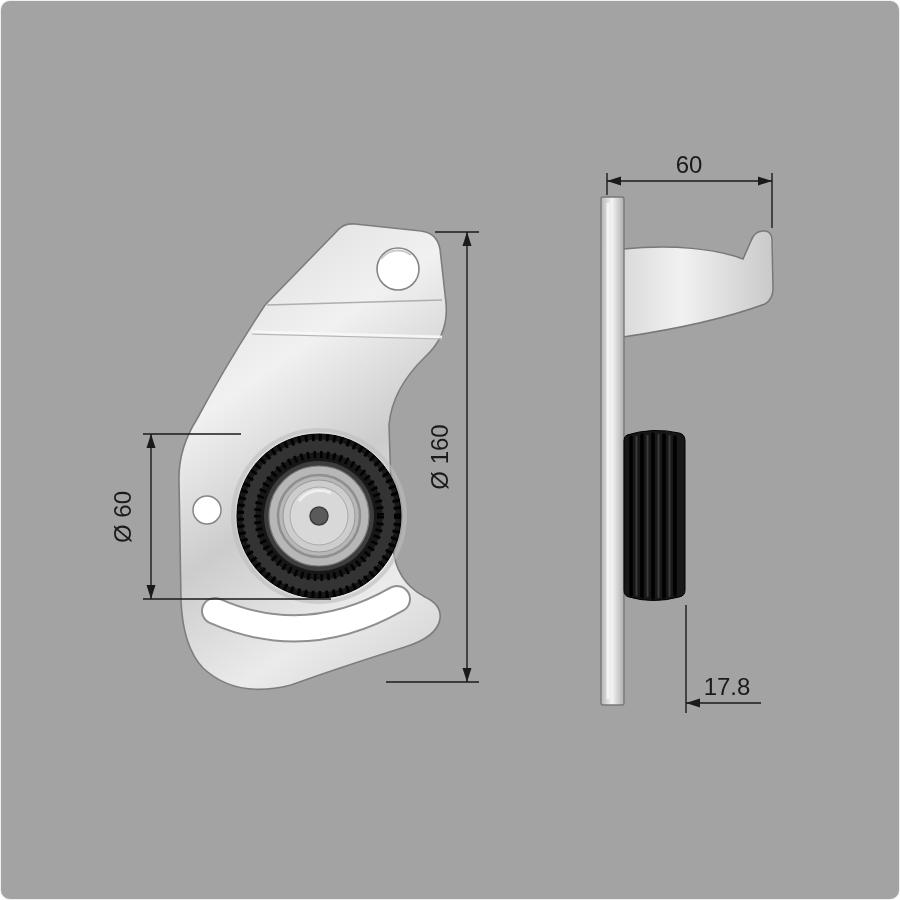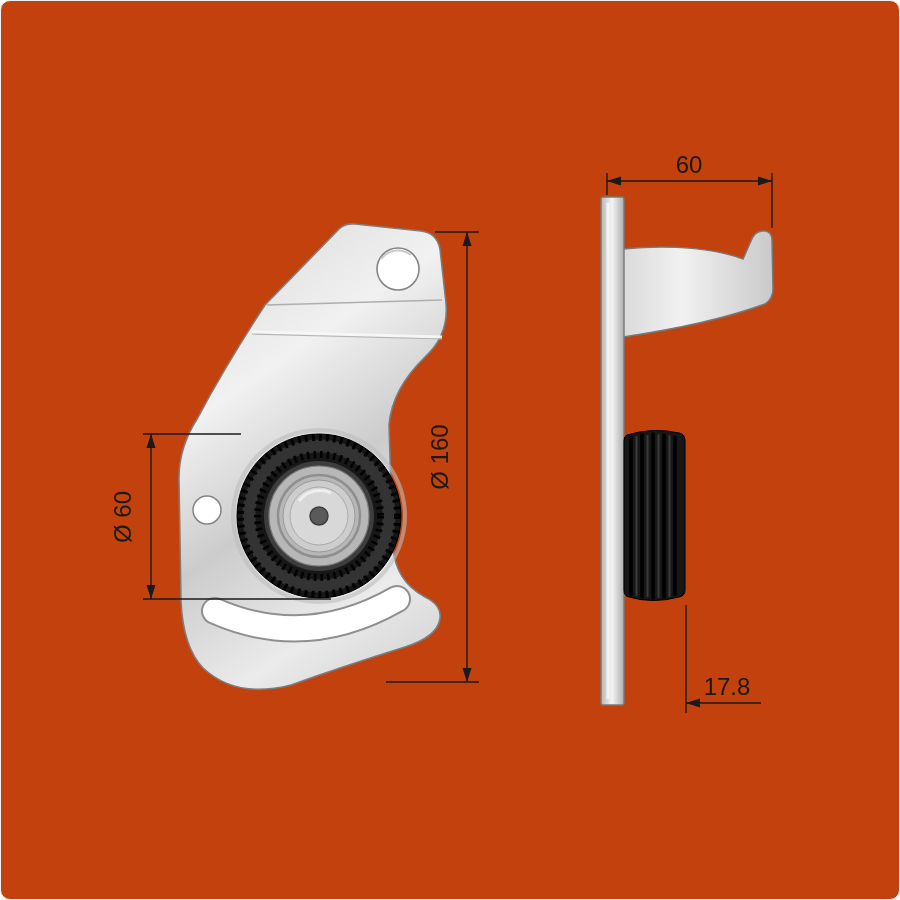--- a/index.html
+++ b/index.html
@@ -1,20 +1,20 @@
 <!DOCTYPE html>
 <html><head>
 <meta charset="utf-8">
 <style>
   html, body { margin: 0; padding: 0; background: #ffffff; }
   .stage {
     position: relative;
     width: 900px;
     height: 900px;
-    background: #c2410c;
+    background: #a3a3a3;
     border: 1px solid #f0f0f0;
     border-radius: 10px;
     box-sizing: border-box;
     overflow: hidden;
     font-family: "Liberation Sans", sans-serif;
   }
   svg { position: absolute; top: 0; left: 0; }
   text.dim {
     font-family: "Liberation Sans", sans-serif;
     font-size: 24px;

